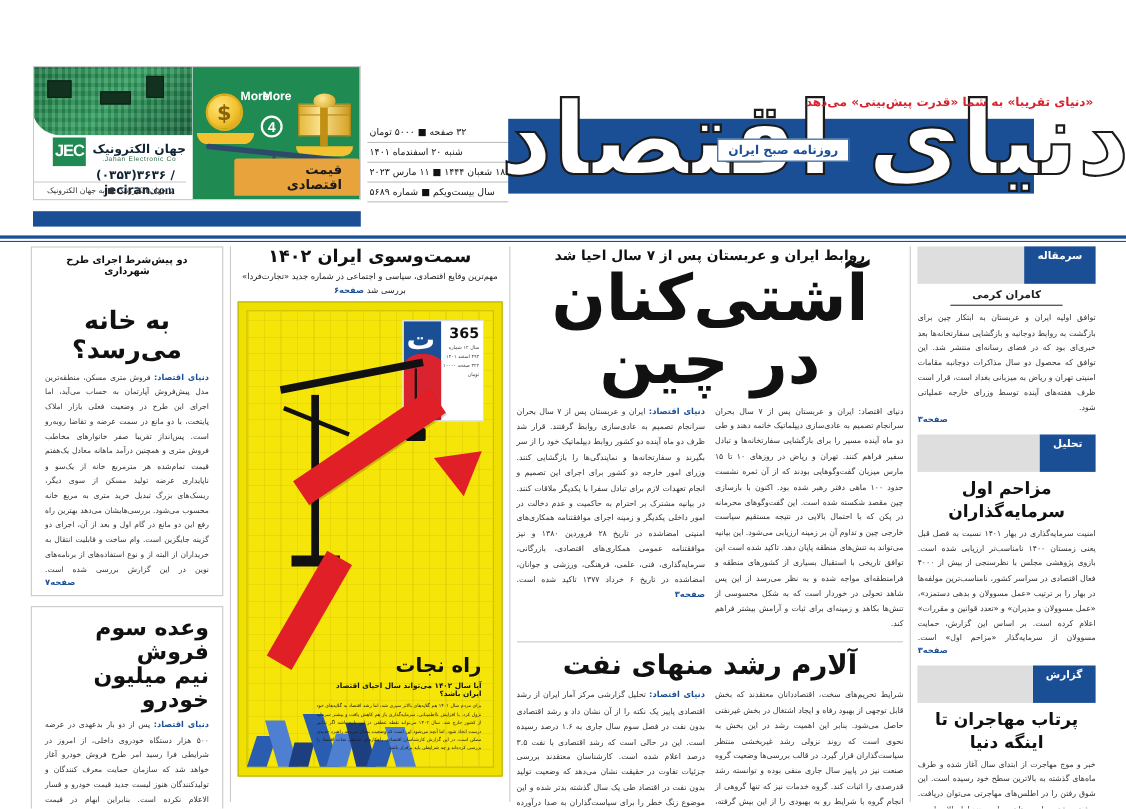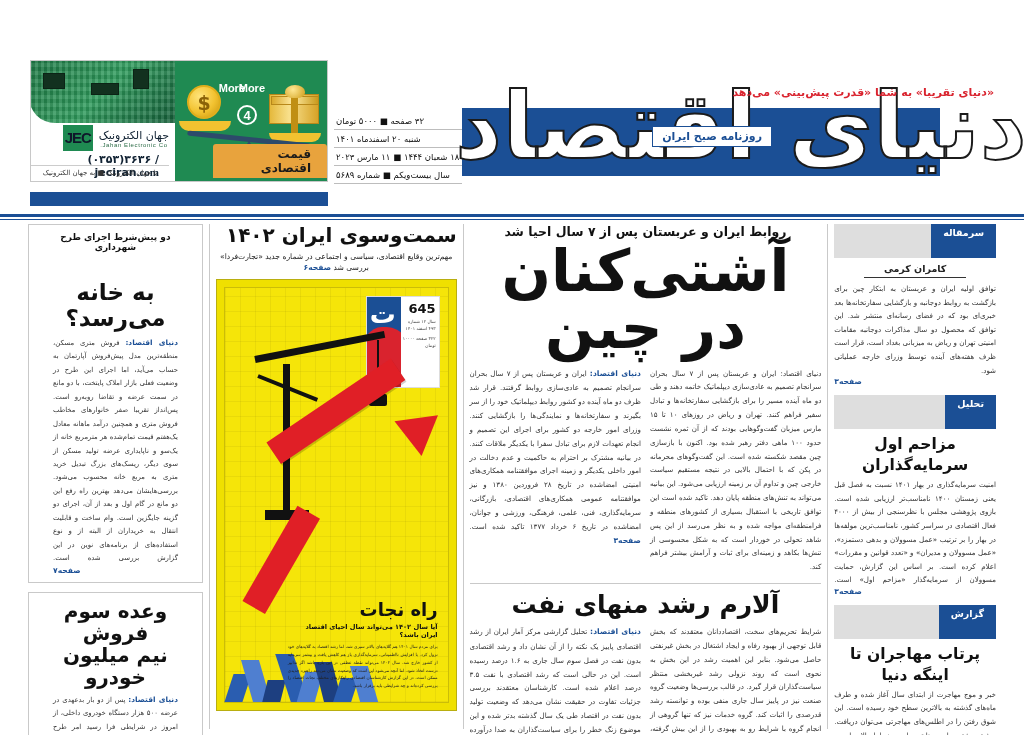--- a/index.html
+++ b/index.html
@@ -90,25 +90,25 @@
       repeating-linear-gradient(90deg, rgba(255,255,255,.10) 0 3px, rgba(0,0,0,.08) 3px 6px),
       repeating-linear-gradient(0deg, rgba(255,255,255,.08) 0 4px, rgba(0,0,0,.06) 4px 8px),
       linear-gradient(135deg,#1f7a46,#2e9c5c 50%,#15603a);
     border-bottom-left-radius: 26px;
   }
   .ad-chip { position: absolute; background:#12311f; border:1px solid #0b2415; }
   .ad-logo-row {
     position: absolute; right: 6px; top: 64px; display: flex; align-items: center; gap: 6px;
   }
   .ad-logo-mark {
-    width: 30px; height: 26px; background: #1f8a52; color:#0f172a;
+    width: 30px; height: 26px; background: #1f8a52; color:#ffffff;
     font-size: 15px; font-weight: bold; text-align:center; line-height: 26px;
     font-family: "Liberation Sans", sans-serif; letter-spacing: -1px;
   }
-  .ad-co-fa { font-size: 11px; font-weight: normal; color: #123; }
+  .ad-co-fa { font-size: 11px; font-weight: bold; color: #123; }
   .ad-co-en { font-size: 6px; color: #2a6b45; letter-spacing: .6px;
     font-family: "Liberation Sans", sans-serif; }
   .ad-phone {
     position: absolute; right: 16px; top: 92px; font-size: 11px; color:#123; font-weight:bold;
     direction: ltr; text-align: right; width: 138px;
   }
   .ad-phone .dom { font-family:"Liberation Serif", serif; }
   .ad-tagline {
     position: absolute; right: 6px; bottom: 4px; font-size: 7px; color:#333;
     border-top: 1px solid #ccc; padding-top: 3px; width: 138px; text-align: center;
@@ -211,21 +211,21 @@
   .lead-col b { color: #1b4f95; font-size: 7.6px; }
   .mid-divider { height: 1px; background: #c9c9c9; margin: 9px 0 7px 0; }
 
   .sub-title {
     font-size: 25px; font-weight: bold; color: #111; text-align: center;
     line-height: 1.08; margin-bottom: 7px;
   }
 
   
   .poster-head { text-align: center; margin-bottom: 5px; }
-  .poster-title { font-size: 20px; font-weight: bold; color: #111; line-height: 1.15; text-align: right; }
+  .poster-title { font-size: 16px; font-weight: bold; color: #111; line-height: 1.15; }
   .poster-sub {
     font-size: 7.6px; color: #222; margin-top: 4px; line-height: 1.5;
   }
   .poster-sub .pg { color:#1b4f95; font-weight:bold; }
   .poster {
     position: relative; width: 100%; height: 432px; overflow: hidden;
     background: #efe000; border: 1px solid #b9ae10;
   }
   .poster-inner { position: absolute; inset: 7px; background: #f5e509;
     background-image:
@@ -287,26 +287,26 @@
   }
   .rah-title { font-size: 18px; font-weight: bold; color: #111; text-align: right; }
   .rah-q { font-size: 6.6px; font-weight: bold; color:#111; margin: 3px 0 4px 0; text-align: right; }
   .rah-body { font-size: 4.3px; line-height: 1.8; color:#222; text-align: justify; }
 
   
   .left-kicker { font-size: 9px; font-weight: bold; text-align: center; color:#111; margin-bottom: 3px;}
   .left-title {
     font-size: 23px; font-weight: bold; color:#111; text-align:center; line-height:1.1; margin-bottom:5px;
   }
-  .left-title.sm { font-size: 20px; }
+  .left-title.sm { font-size: 20px; text-align: right; }
   .left-body {
     font-size: 6.9px; line-height: 1.95; color:#333; text-align: justify; text-align-last: justify;
   }
   .left-body b { color:#1b4f95; font-size: 7.4px; }
-  .box { border: 1px solid #c9c9c9; padding: 7px 24px; margin-bottom: 9px; }
+  .box { border: 1px solid #c9c9c9; padding: 7px 12px; margin-bottom: 9px; }
 </style>
 </head>
 <body>
 
 <div class="page">
 
   <div class="masthead">
 
     <div class="ad-box">
       <div class="ad-green">
@@ -444,21 +444,21 @@
           <span>مهم‌ترین وقایع اقتصادی، سیاسی و اجتماعی در شماره جدید «تجارت‌فردا» بررسی شد</span>
           <span class="pg">صفحه۶</span>
         </div>
       </div>
 
       <div class="poster">
         <div class="poster-inner">
 
           <div class="mag">
             <div class="mag-left">
-              <div class="mag-num">645</div>
+              <div class="mag-num">365</div>
               <div class="mag-meta">سال ۱۲ شماره ۴۹۳ اسفند ۱۴۰۱</div>
               <div class="mag-meta">۳۲۲ صفحه ۱۰۰۰۰ تومان</div>
             </div>
             <div class="mag-right">
               <div class="redblob"></div>
               <div class="wglyph">ت</div>
             </div>
           </div>
 
           <div class="crane-mast"></div>

